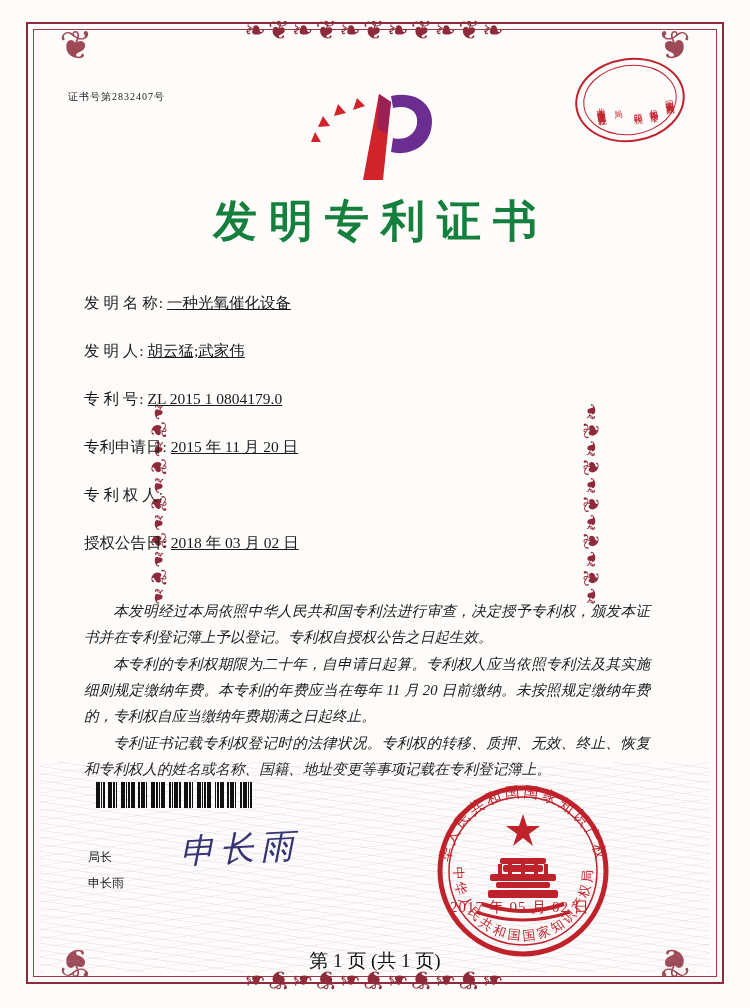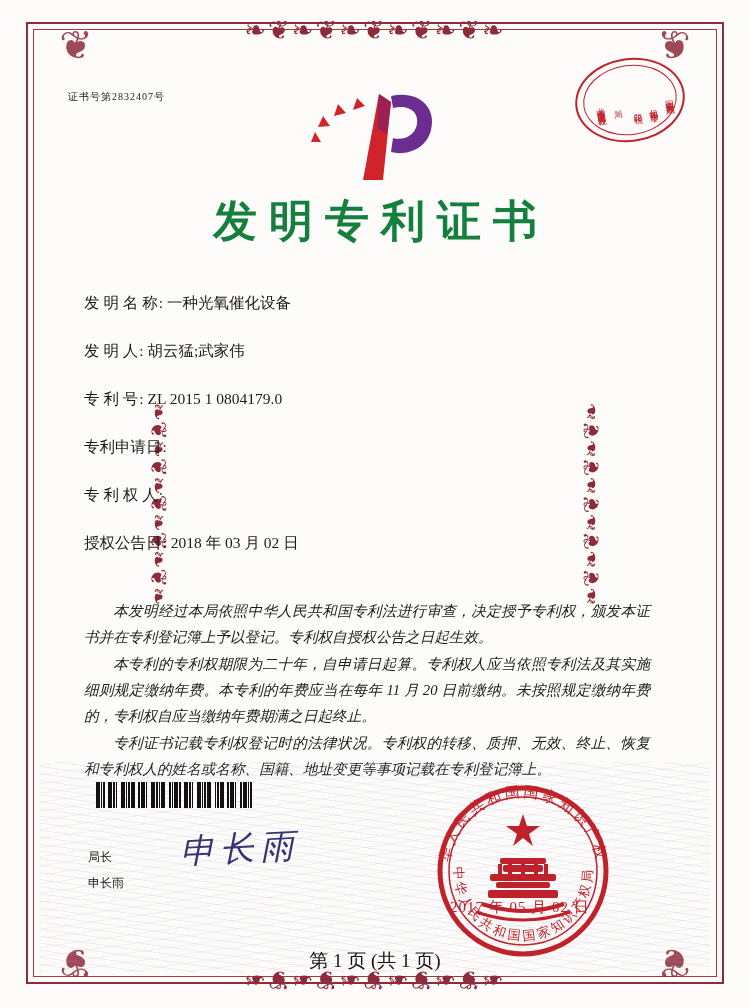--- a/index.html
+++ b/index.html
@@ -150,20 +150,21 @@
     white-space: nowrap;
     flex: 0 0 auto;
   }
   .field-colon {
     flex: 0 0 auto;
     padding: 0 1px;
   }
   .field-value {
     flex: 1 1 auto;
     padding-left: 3px;
+    text-decoration: underline;
   }
 
   .body-text {
     position: absolute;
     left: 84px; top: 598px;
     width: 566px;
     font-size: 14.6px;
     line-height: 26px;
     text-align: justify;
     font-style: italic;
@@ -323,20 +324,21 @@
       <span class="field-value">胡云猛;武家伟</span>
     </div>
     <div class="field-row">
       <span class="field-label">专 利 号</span>
       <span class="field-colon">:</span>
       <span class="field-value">ZL 2015 1 0804179.0</span>
     </div>
     <div class="field-row">
       <span class="field-label">专利申请日</span>
       <span class="field-colon">:</span>
+      <span class="field-value">2015 年 11 月 20 日</span>
     </div>
     <div class="field-row">
       <span class="field-label">专 利 权 人</span>
       <span class="field-colon">:</span>
     </div>
     <div class="field-row">
       <span class="field-label">授权公告日</span>
       <span class="field-colon">:</span>
       <span class="field-value">2018 年 03 月 02 日</span>
     </div>

